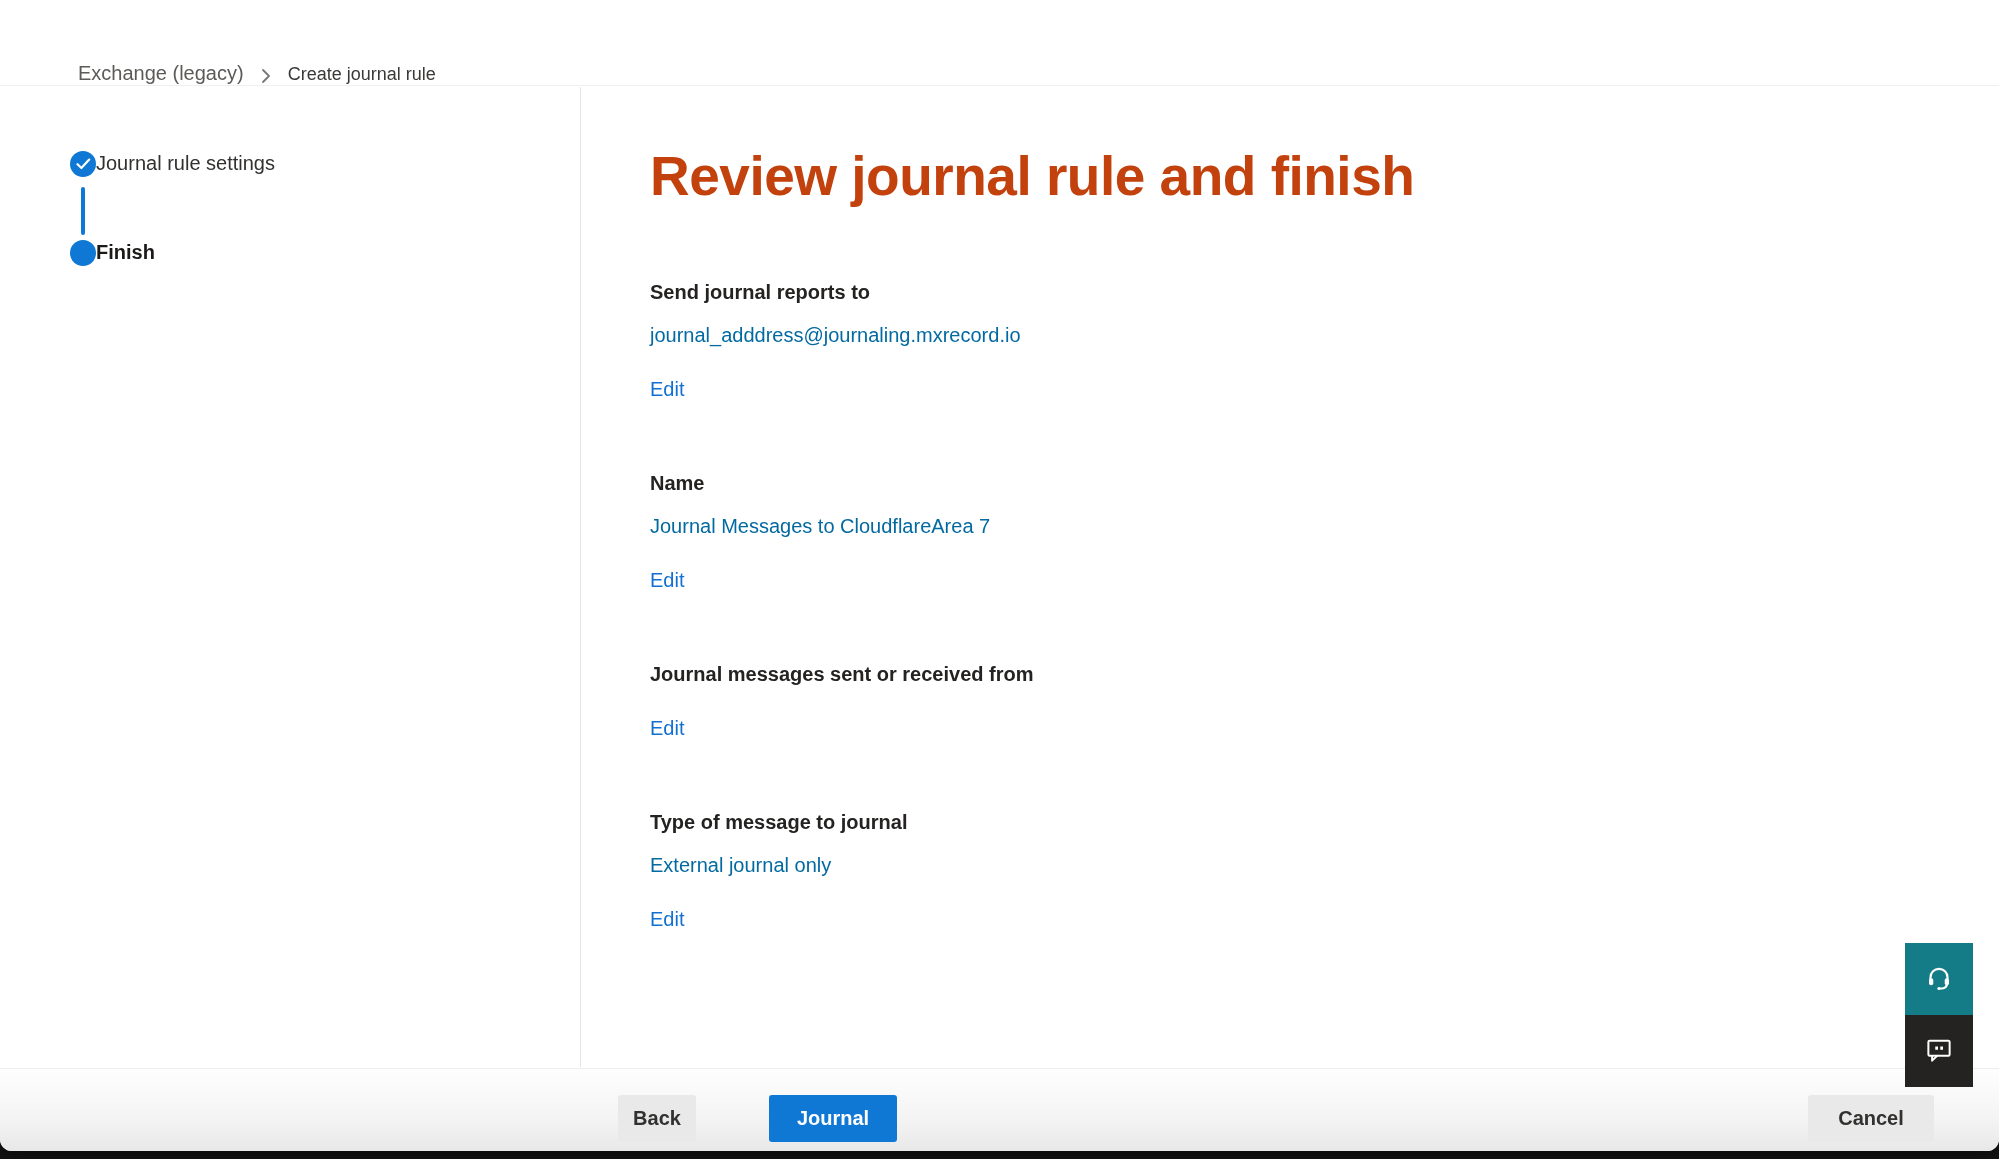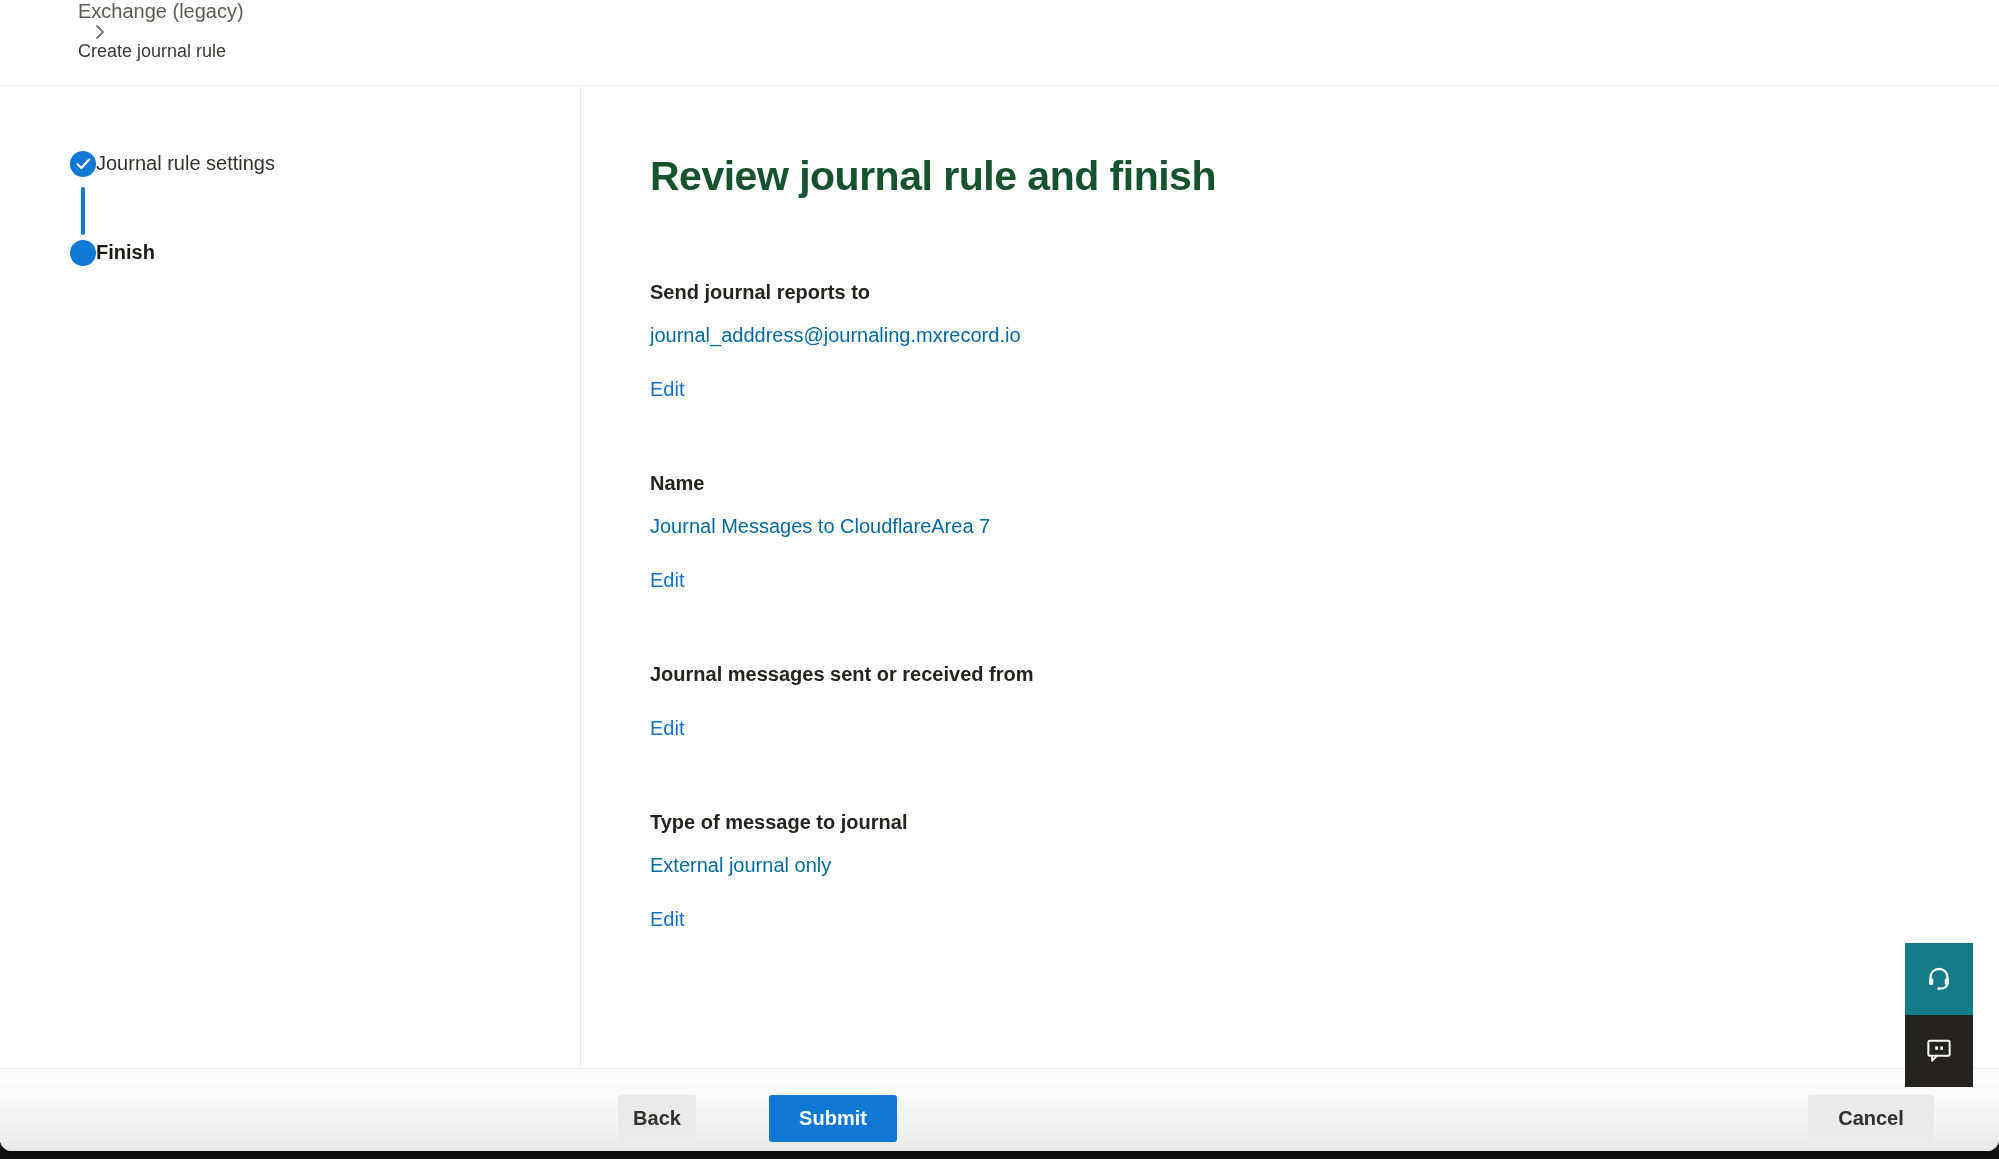--- a/index.html
+++ b/index.html
@@ -18,23 +18,22 @@
     border-radius:0 0 12px 12px;
     box-shadow:0 3px 18px rgba(0,0,0,0.6);
     overflow:hidden;
   }
 
   
   .topbar {
     position:absolute; left:0; top:0; right:0; height:86px;
     background:#ffffff;
     border-bottom:1px solid #efefef;
-    display:flex; align-items:flex-start;
+    display:flex; align-items:flex-end;
     padding-left:78px;
-    flex-direction:column;
   }
   .crumb-link {
     font-size:20px; color:#5d5b58; cursor:pointer; text-decoration:none;
   }
   .crumb-chevron {
     margin:0 16px; display:inline-flex; align-items:center; color:#7a7875;
   }
   .crumb-current { font-size:18px; color:#3a3938; }
 
   
@@ -62,22 +61,22 @@
   .step-2 .step-label { font-weight:700; color:#1b1a19; }
 
   
   .main {
     position:absolute; left:582px; top:87px; right:0; bottom:84px;
     background:#ffffff;
     padding:61px 0 0 68px;
     overflow:hidden;
   }
   .page-title {
-    font-size:41px; line-height:56px; font-weight:700;
-    color:#14532d; letter-spacing:-0.5px;
+    font-size:55px; line-height:56px; font-weight:700;
+    color:#c2410c; letter-spacing:-0.5px;
     margin-bottom:74px;
   }
   .section { margin-bottom:66px; }
   .section-label {
     font-size:20px; line-height:28px; font-weight:700; color:#242322;
   }
   .section-value {
     font-size:20px; line-height:28px; color:#0369a1; margin-top:15px;
   }
   .edit-link {
@@ -167,21 +166,21 @@
 
     <div class="section">
       <div class="section-label">Type of message to journal</div>
       <div class="section-value">External journal only</div>
       <a class="edit-link">Edit</a>
     </div>
   </div>
 
   <div class="footer">
     <button class="btn btn-back">Back</button>
-    <button class="btn btn-submit">Submit</button>
+    <button class="btn btn-submit">Journal</button>
     <button class="btn btn-cancel">Cancel</button>
   </div>
 
 </div>
 
 <button class="side-widget help-btn">
   <span>
     <svg width="30" height="30" viewBox="0 0 24 24" fill="none">
       <path d="M5.2 13.6 v-2.1 a6.8 6.8 0 0 1 13.6 0 v2.1" stroke="#ffffff" stroke-width="1.7" fill="none" stroke-linecap="round"></path>
       <rect x="4" y="12.2" width="3.4" height="5.6" rx="1.6" fill="#ffffff"></rect>

